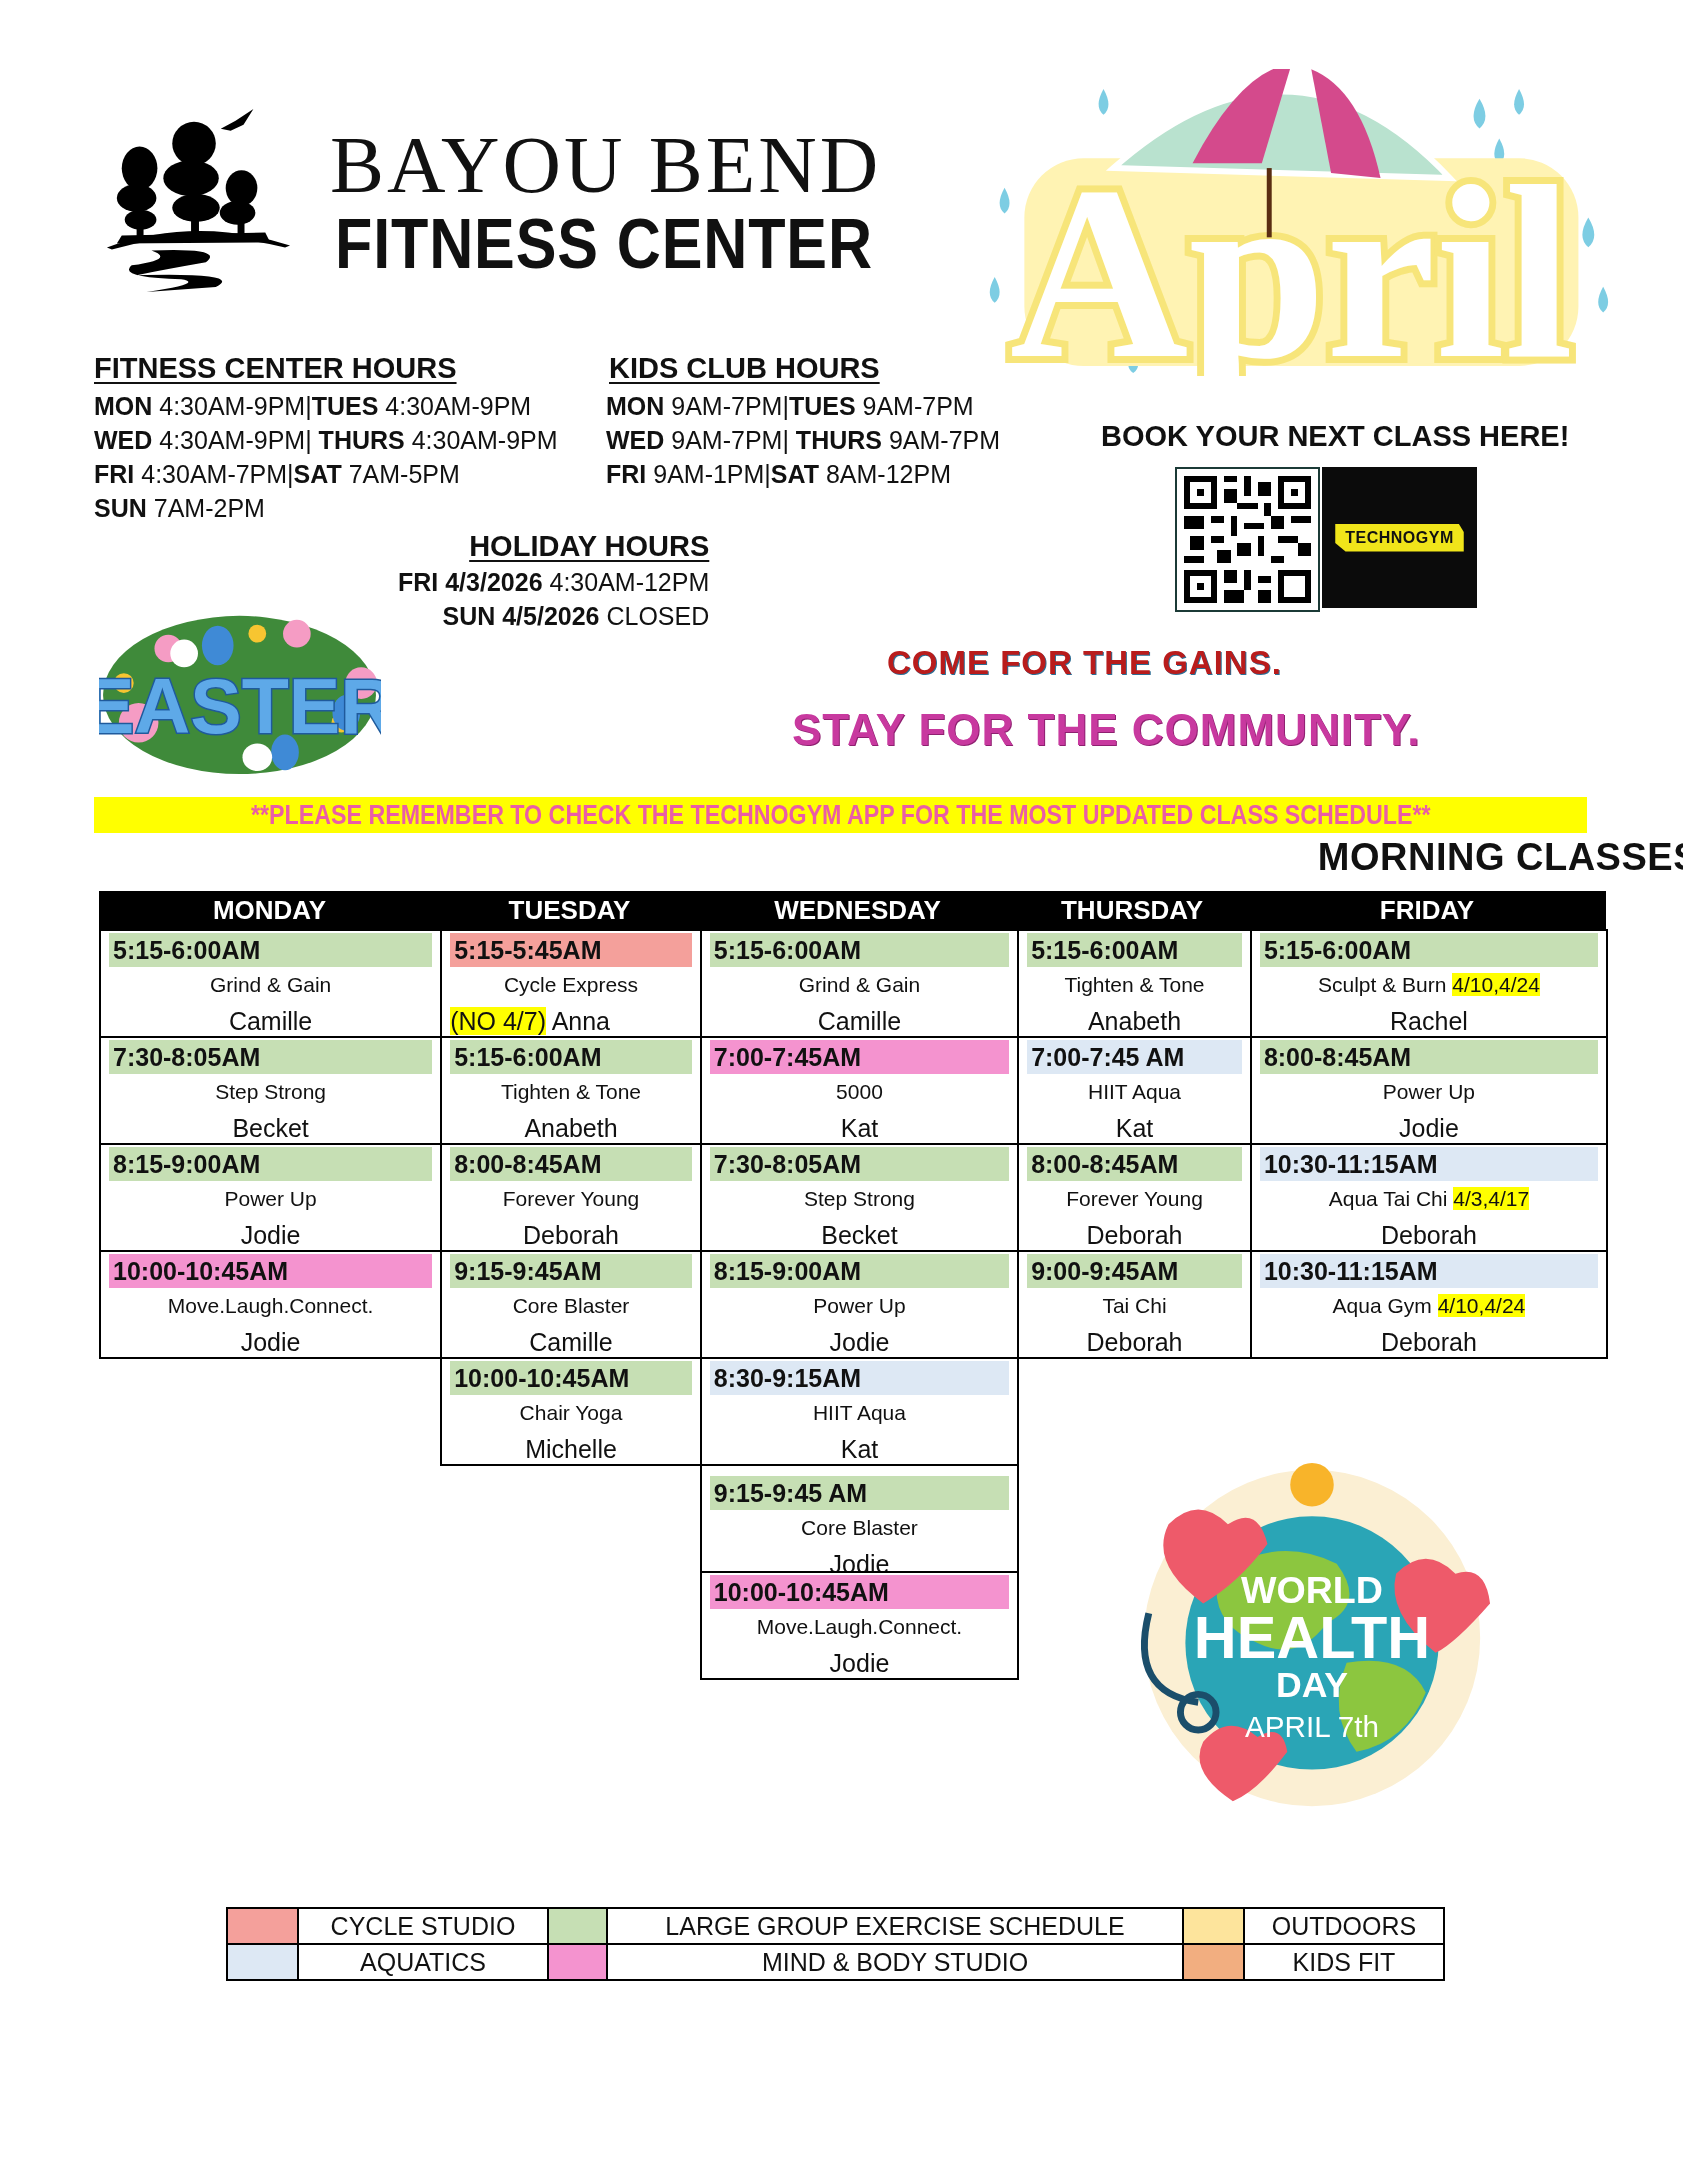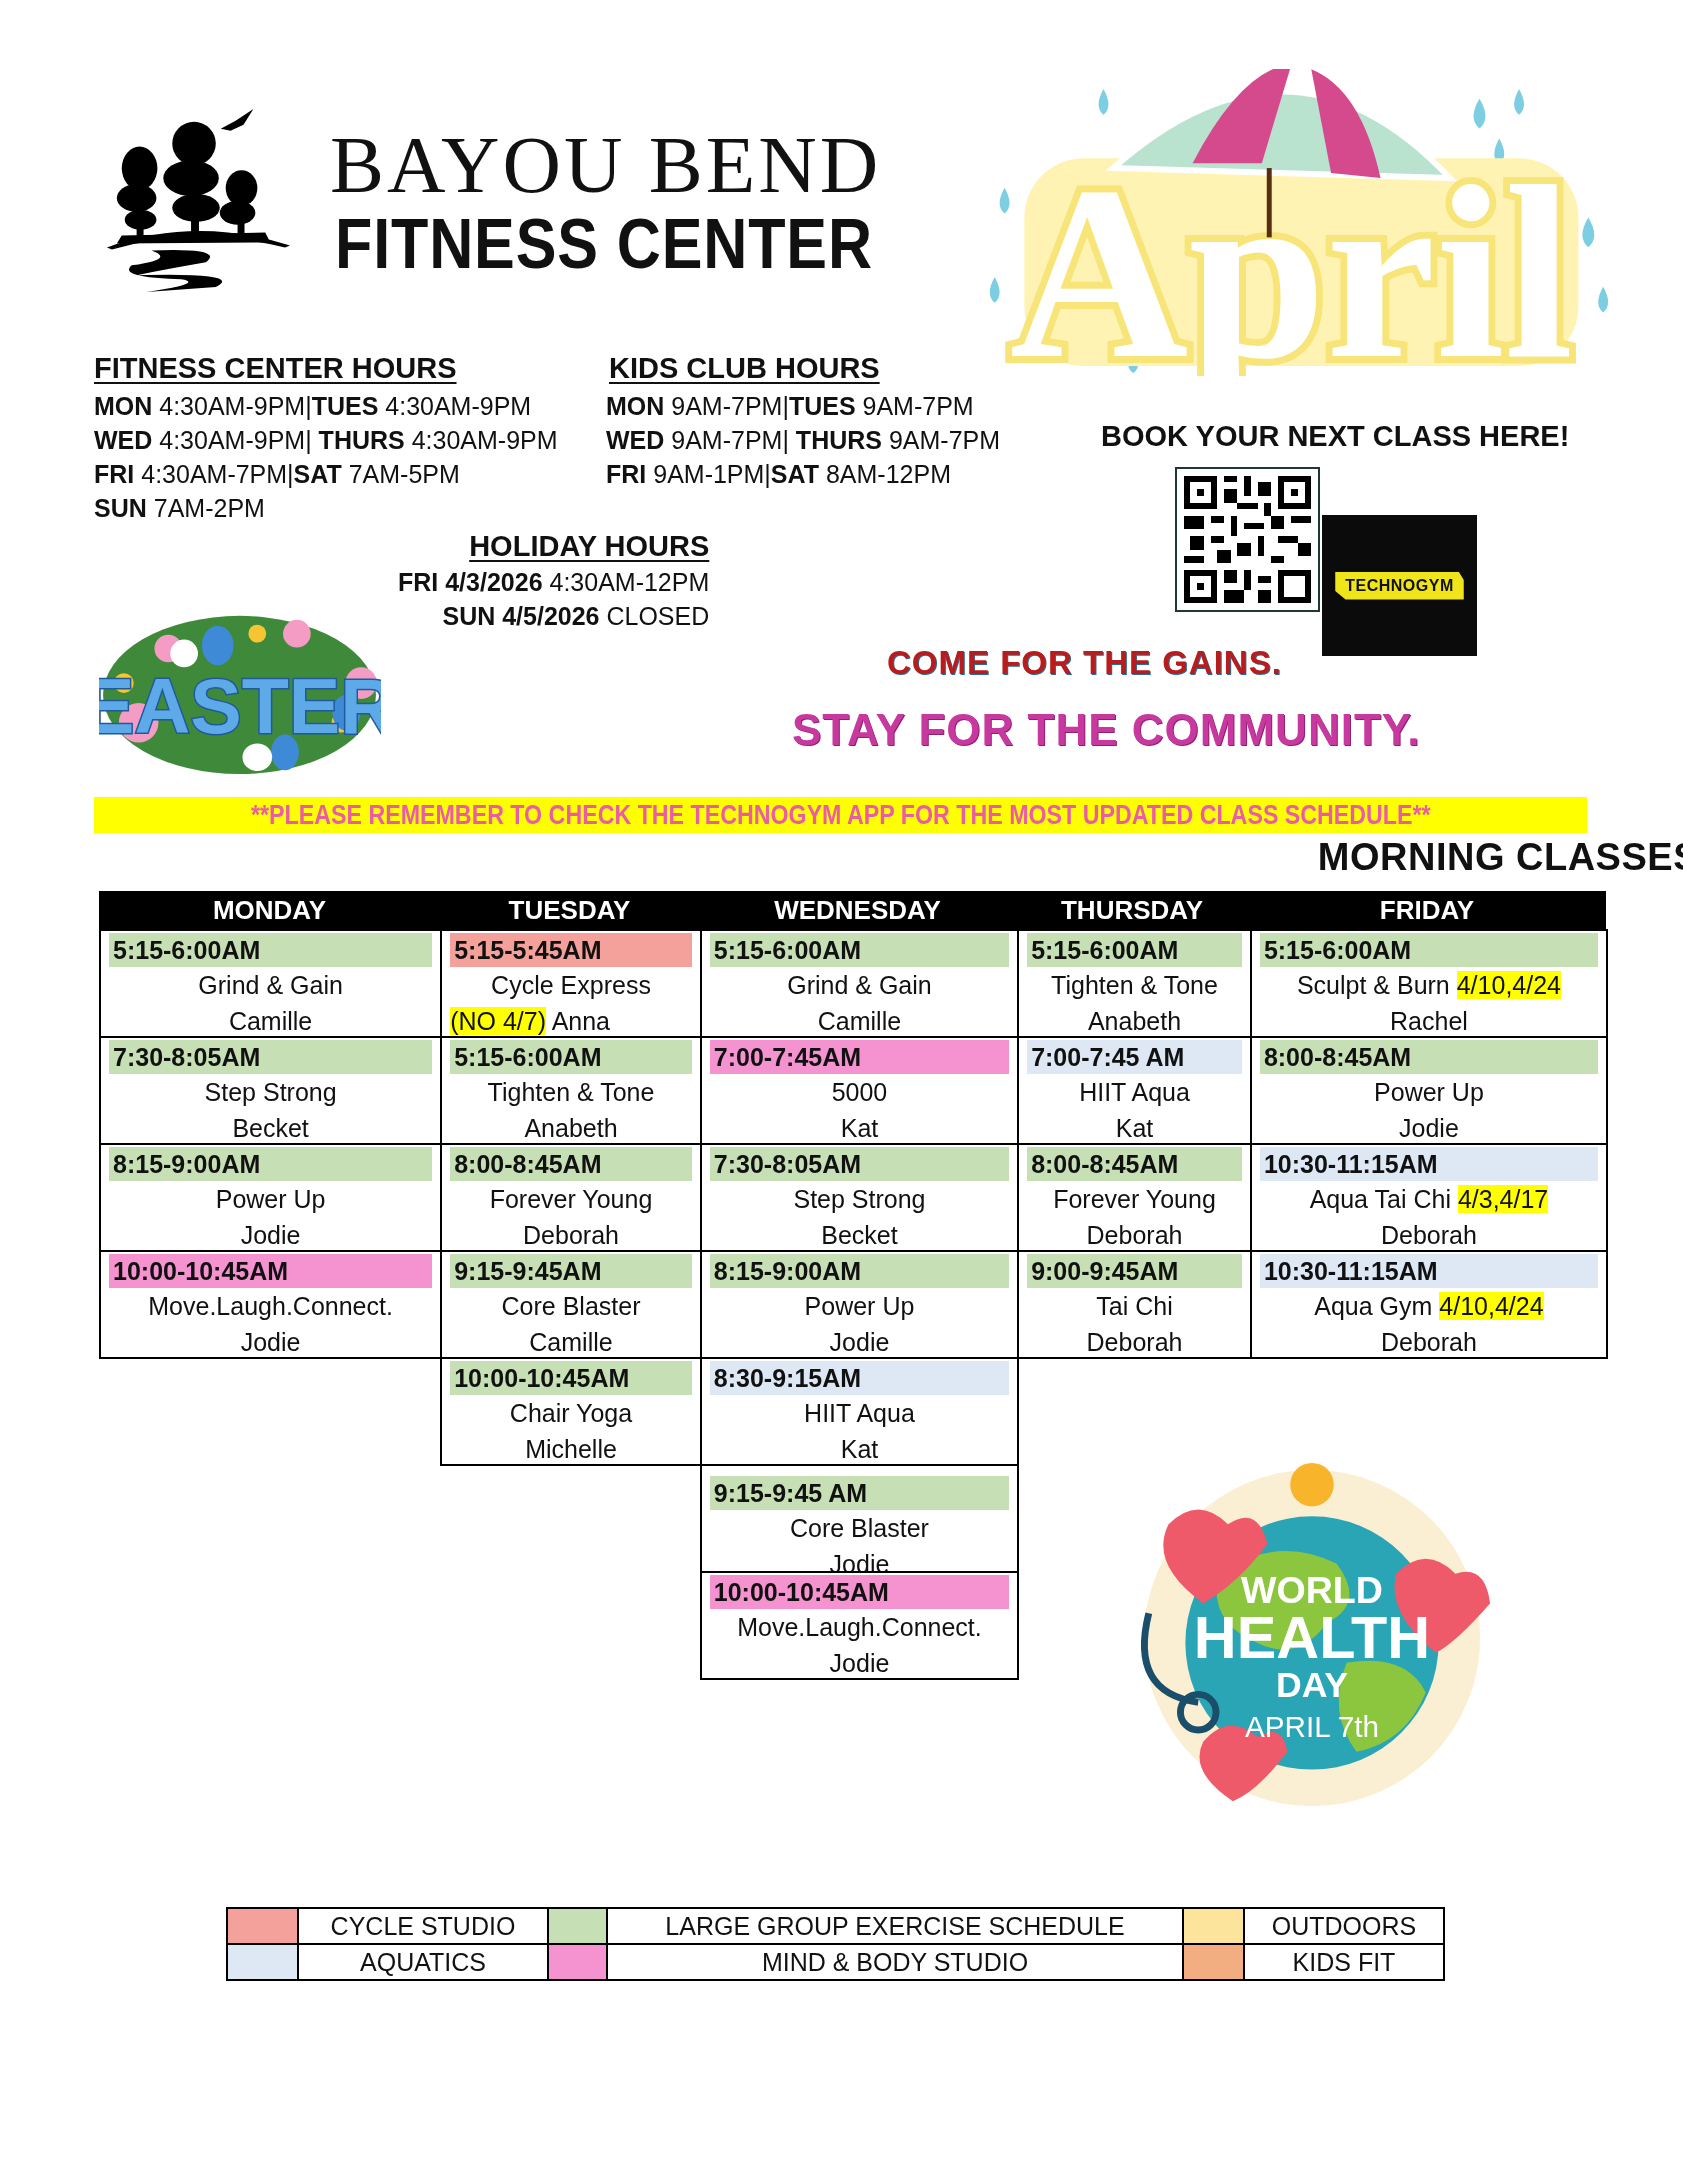--- a/index.html
+++ b/index.html
@@ -17,42 +17,42 @@
   
   .hours-title { font-weight:bold; font-size:29px; text-decoration:underline; text-underline-offset:4px; white-space:nowrap; }
   .hours-line { font-size:25px; line-height:34px; white-space:nowrap; }
   .hours-line b { font-weight:bold; }
   #fc-hours { left:94px; top:352px; }
   #kids-hours { left:606px; top:352px; }
   #holiday { left:398px; top:530px;text-align:right; }
 
   #book-title { left:1101px; top:420px; font-weight:bold; font-size:29px; white-space:nowrap; }
   #qr { left:1175px; top:467px; width:141px; height:141px; border:2px solid #1b3a36; background:#fff; }
-  #technogym { left:1322px; top:467px; width:155px; height:141px; background:#0b0b0b; display:flex; align-items:center; justify-content:center;margin-top:48px; }
+  #technogym { left:1322px; top:467px; width:155px; height:141px; background:#0b0b0b; display:flex; align-items:center; justify-content:center; }
   #technogym .badge { background:#f0e51a; color:#111; font-weight:bold; font-size:16px; padding:5px 10px; letter-spacing:0.5px; clip-path:polygon(0 0, 96% 0, 100% 30%, 100% 100%, 8% 100%, 0 70%); }
 
   #tag1 { left:887px; top:644px; font-size:33px; font-weight:bold; color:#b91c1c; letter-spacing:1px; white-space:nowrap; text-shadow:1px 1px 0 #2c6d94; }
   #tag2 { left:792px; top:705px; font-size:44px; font-weight:bold; color:#c8399f; letter-spacing:1px; white-space:nowrap; text-shadow:1px 1px 0 #8e2070; }
 
   #easter { left:99px; top:604px; width:282px; height:178px; }
 
   #banner { left:94px; top:797px; width:1493px; height:36px; background:#ffff00; display:flex; align-items:center; justify-content:center; }
   #banner span { color:#ea5da6; font-weight:bold; font-size:27px; transform:scaleX(0.86); white-space:nowrap; }
 
   #morning-title { left:0; width:1683px; top:836px; text-align:right; font-weight:bold; font-size:38px; letter-spacing:0.5px;padding-left:16px; }
 
   
   #schedule { left:99px; top:891px; width:1507px; }
   #sched-head { display:flex; background:#000; height:38px; }
   #sched-head div { color:#fff; font-weight:bold; font-size:26px; display:flex; align-items:center; justify-content:center; }
   #sched-cols { display:flex; align-items:flex-start; }
   .col { display:flex; flex-direction:column; }
   .cell { border:2px solid #000; margin-right:-2px; margin-bottom:-2px; height:109px; box-sizing:border-box; padding:2px 8px 0 8px; background:#fff; display:flex; flex-direction:column; }
   .cell .time { font-weight:bold; font-size:25px; height:34px; line-height:34px; padding-left:4px; }
-  .cell .cls { text-align:center; font-size:25px; line-height:36px; white-space:nowrap; }
+  .cell .cls { text-align:center; font-size:21px; line-height:36px; white-space:nowrap; }
   .cell .inst { text-align:center; font-size:25px; line-height:36px; white-space:nowrap; }
   .hl { background:#ffff00; }
 
   
   #legend { left:226px; top:1907px; border-collapse:collapse; }
   #legend td { border:2px solid #000; height:34px; font-size:25px; text-align:center; padding:0; white-space:nowrap; }
 
   #health { left:1109px; top:1455px; width:406px; height:366px; }
 </style>
 </head>

